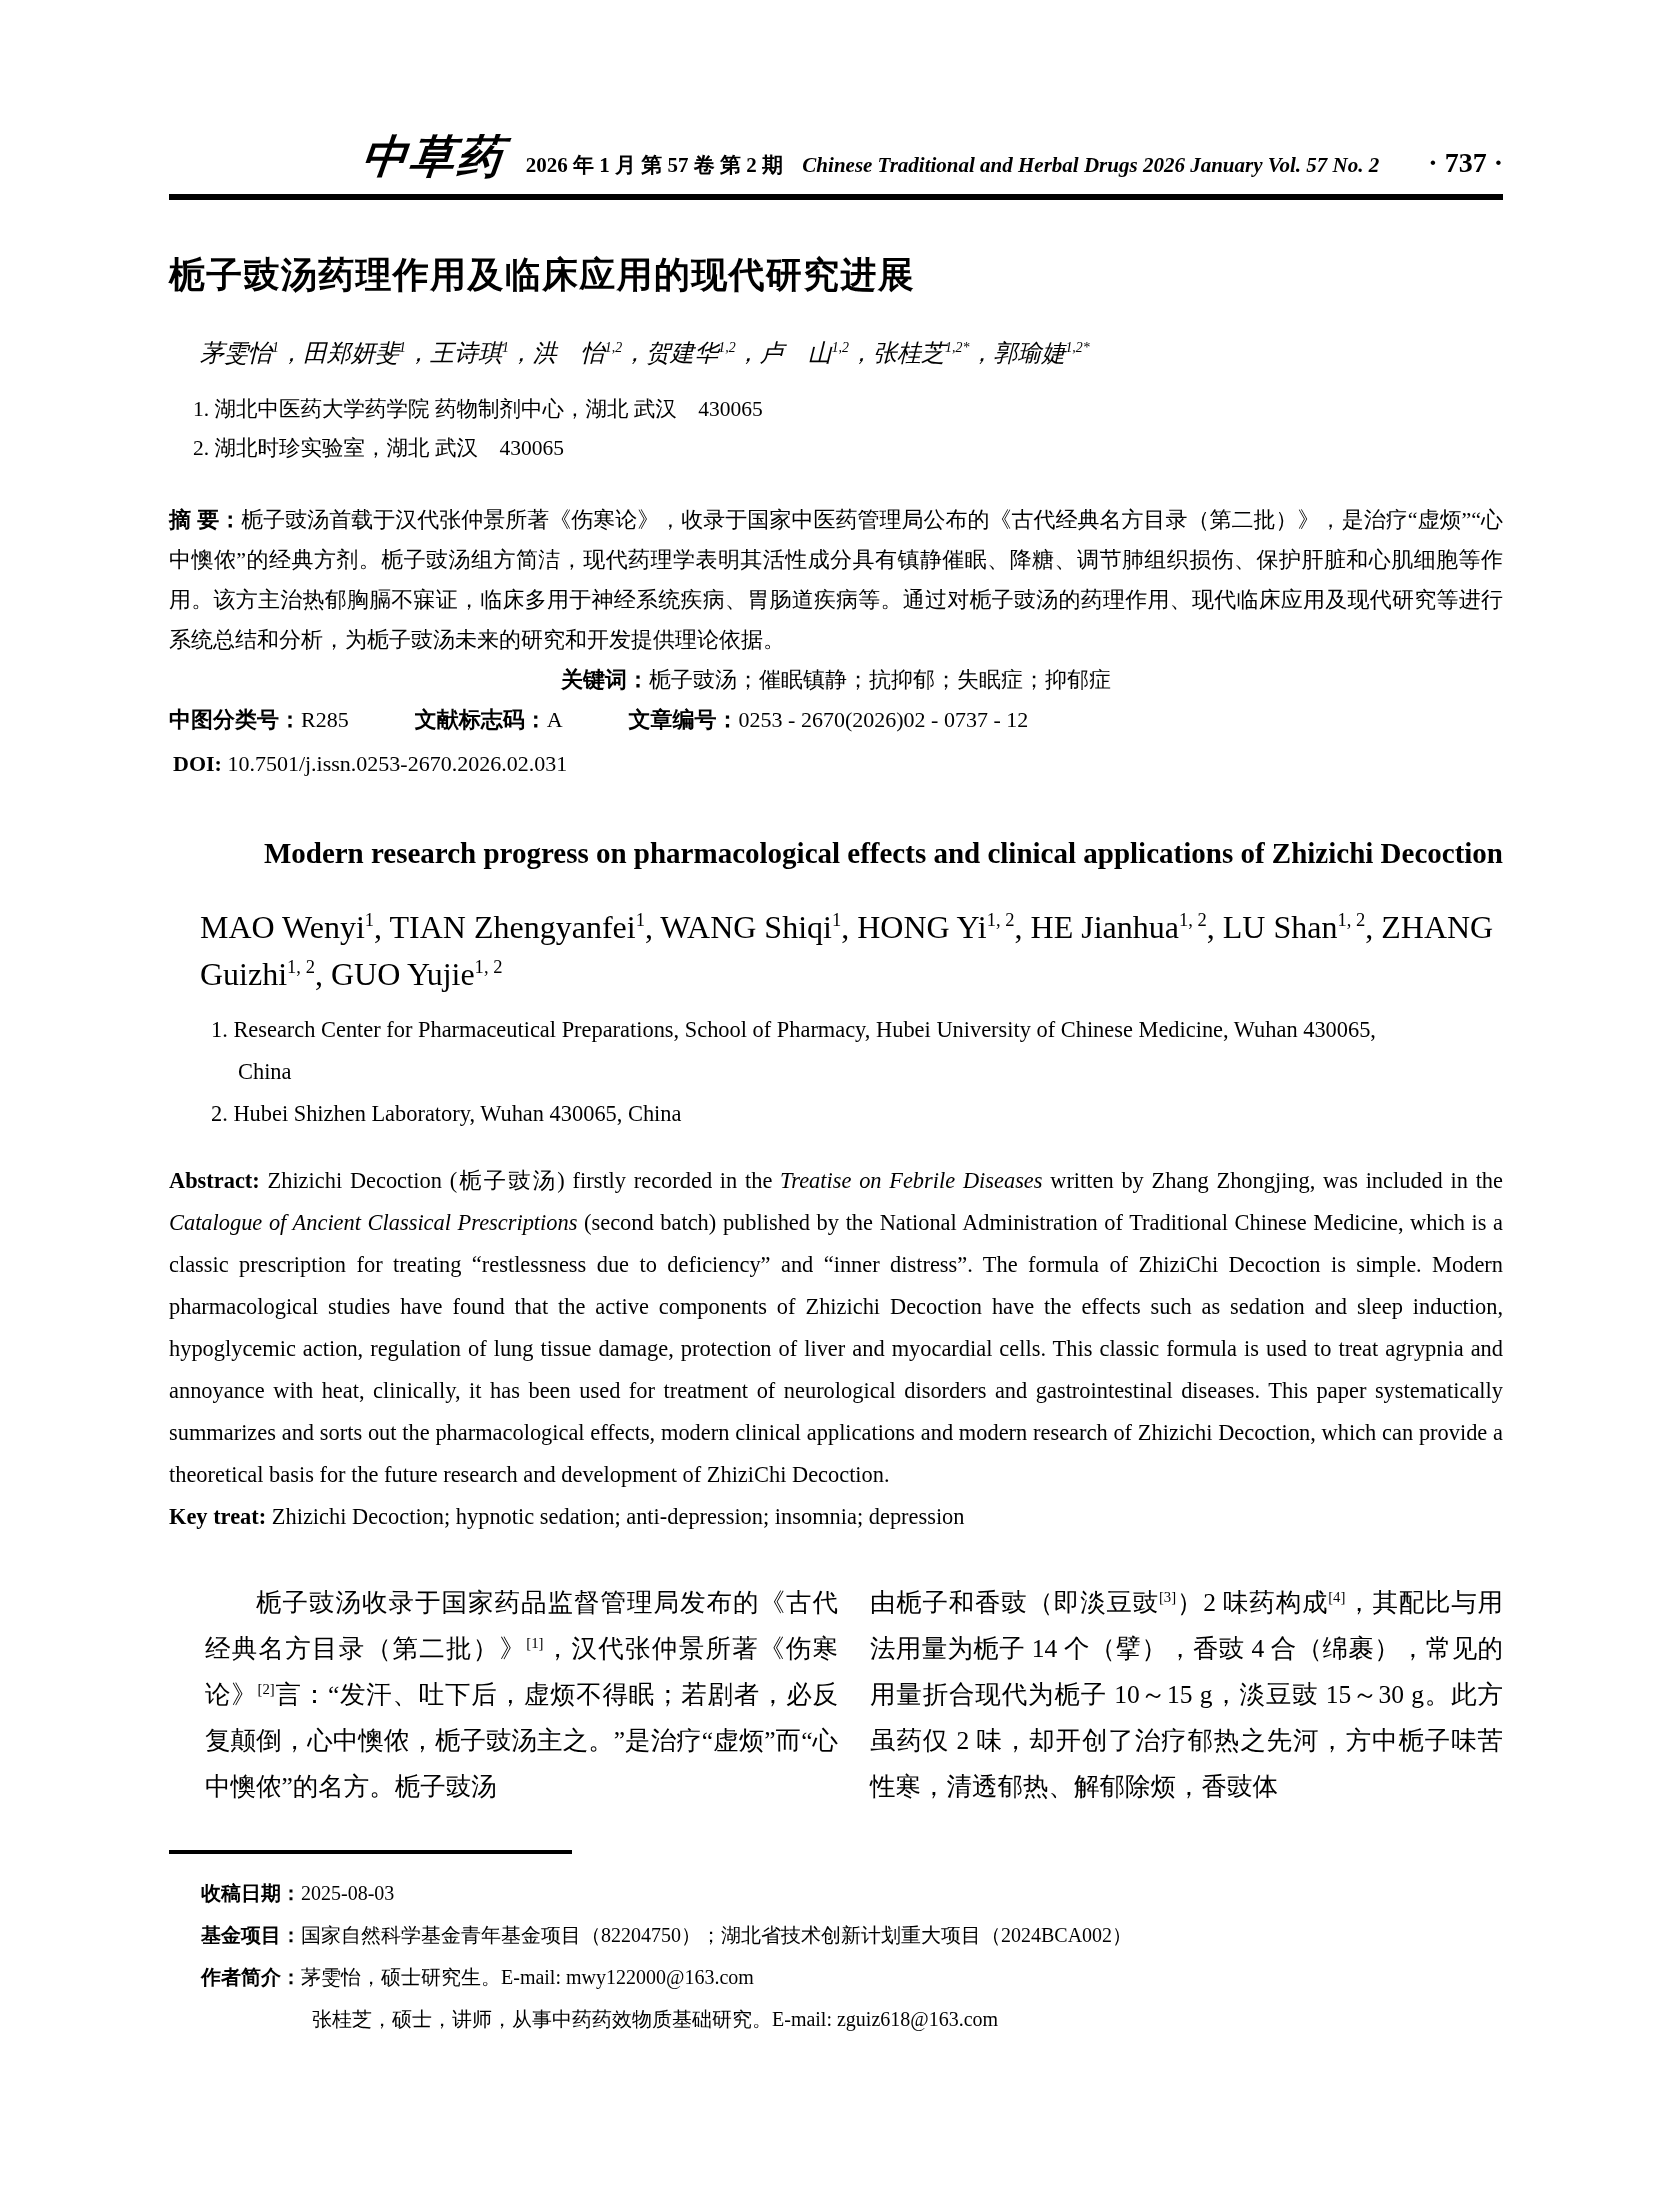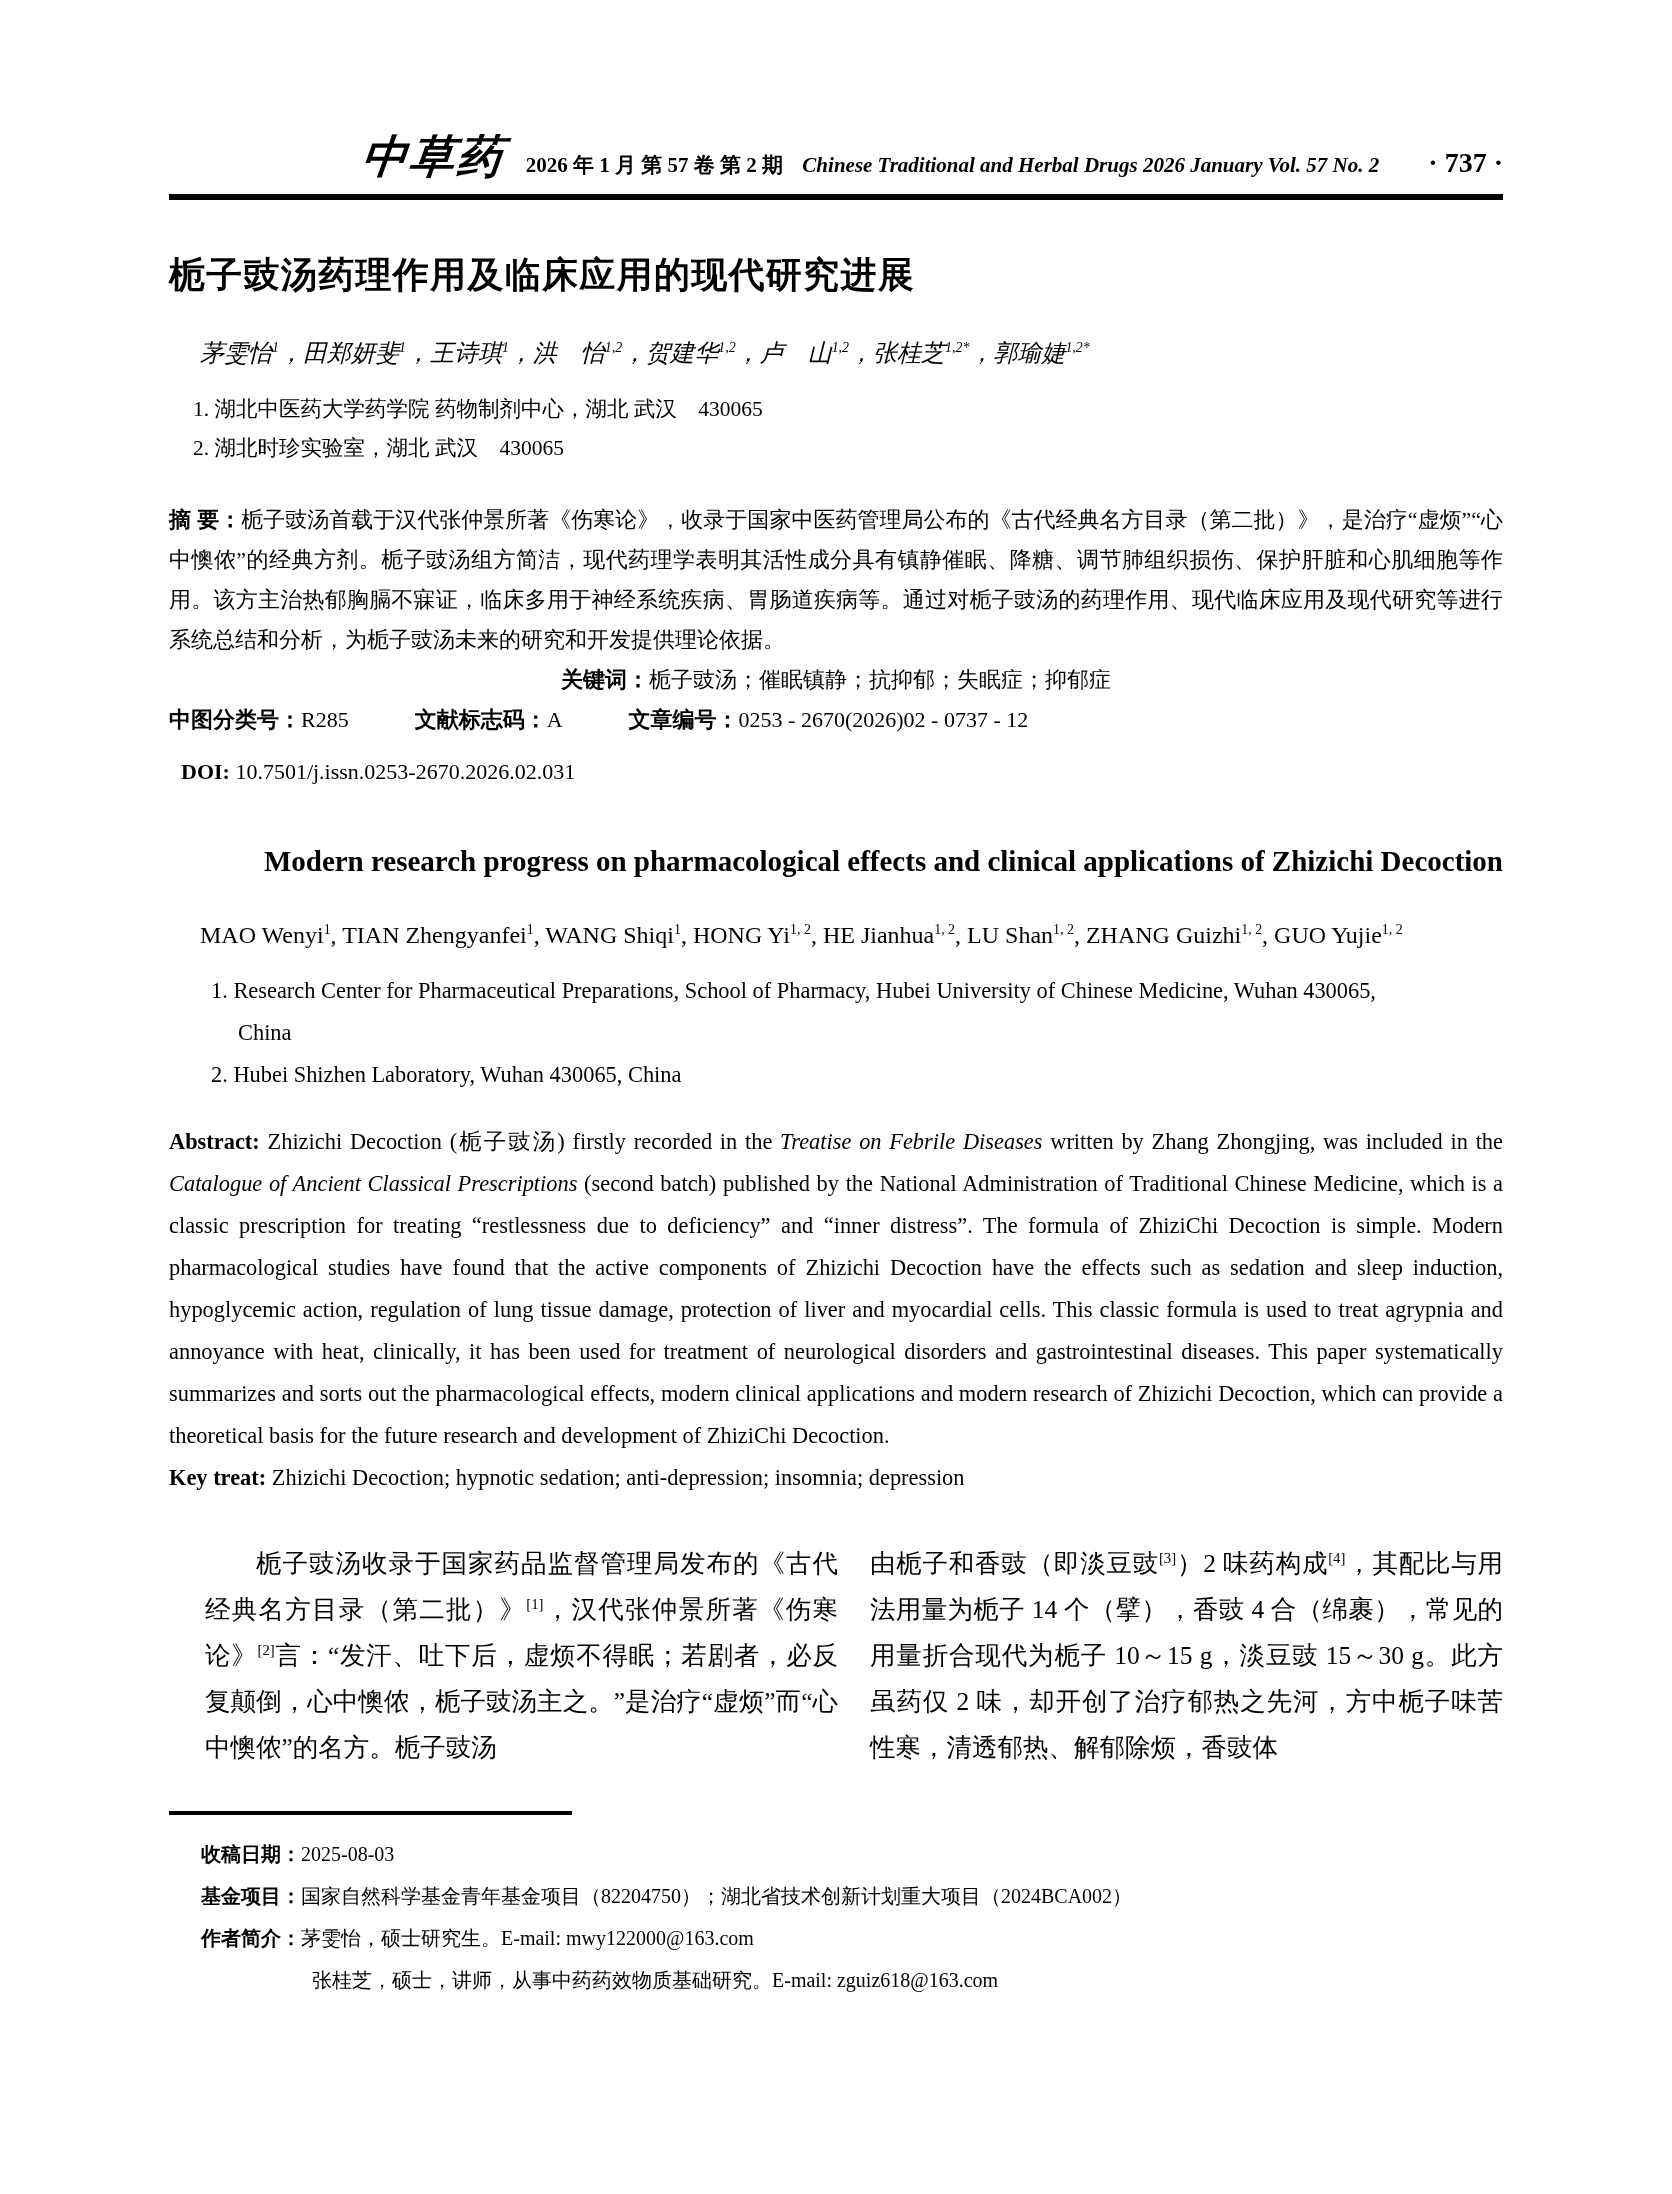--- a/index.html
+++ b/index.html
@@ -51,32 +51,32 @@
   .affil-cn  { margin: 0; padding-left: 24px; font-size: 21.5px; line-height: 39px; }
 
   .abstract-cn {
     margin: 32px 0 0 0;
     font-size: 22px; line-height: 40px;
     text-align: justify;
   }
   .kw-cn  { margin: 0; font-size: 22px; line-height: 40px; text-align: center; }
   .clc-row{ margin: 0; font-size: 22px; line-height: 40px; }
   .clc-group { margin-right: 66px; }
-  .doi-row{ margin: 12px; font-size: 22px; line-height: 40px; }
+  .doi-row{ margin: 4px; font-size: 22px; line-height: 40px; }
   .bold-serif { font-weight: bold; }
 
   
   .title-en {
     margin: 44px 0 0 0;
     font-weight: bold;
     font-size: 29px; line-height: 51px; text-align: right;
   }
   .authors-en {
     margin: 24.6px 0 0 0; padding-left: 31px;
-    font-size: 24px; line-height: 47px;
+    font-size: 32px; line-height: 47px;
   }
   .affils-en { margin-top: 11.4px; }
   .affil-en  {
     margin: 0; padding-left: 69px; text-indent: -27px;
     font-size: 22.4px; line-height: 42px;
     white-space: pre-line;
   }
   .abstract-en {
     margin: 24.6px 0 0 0;
     font-size: 22.4px; line-height: 42px;

